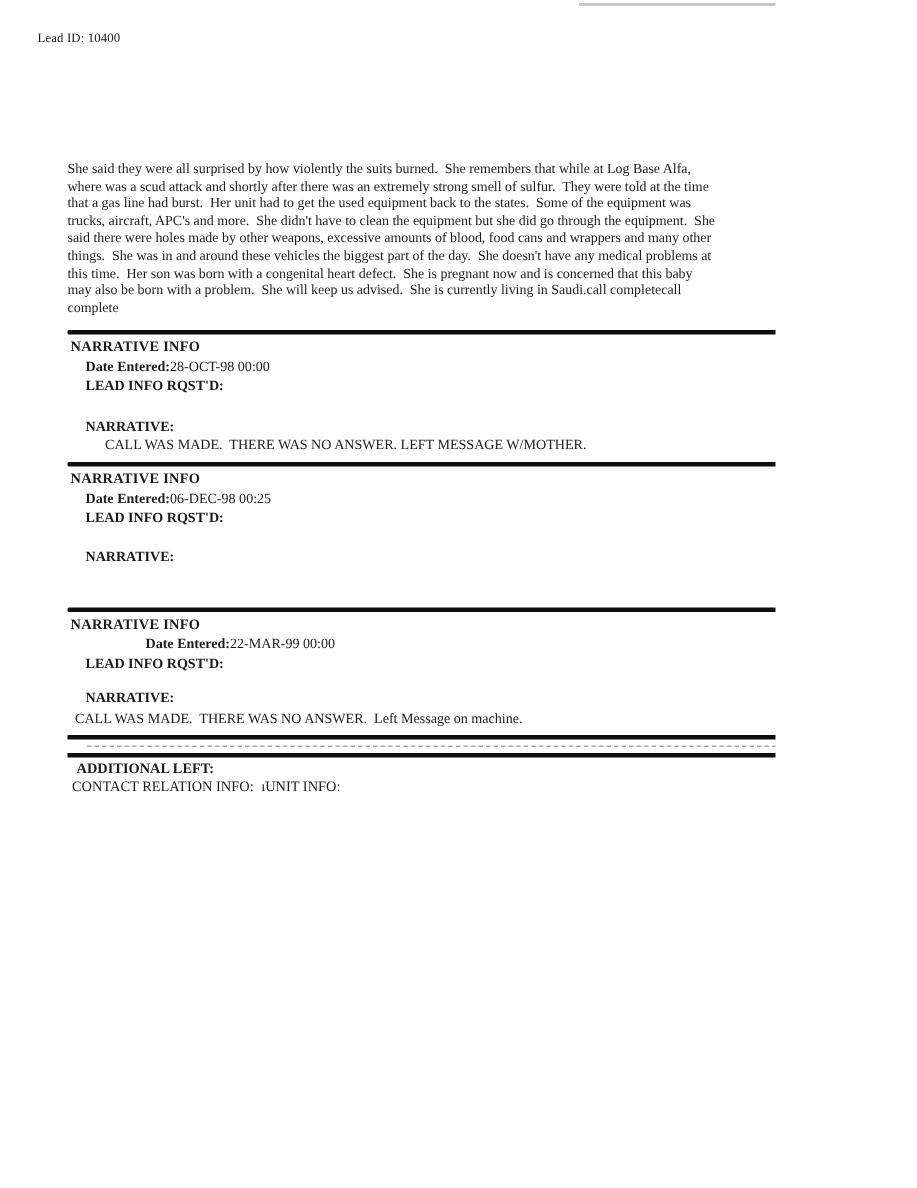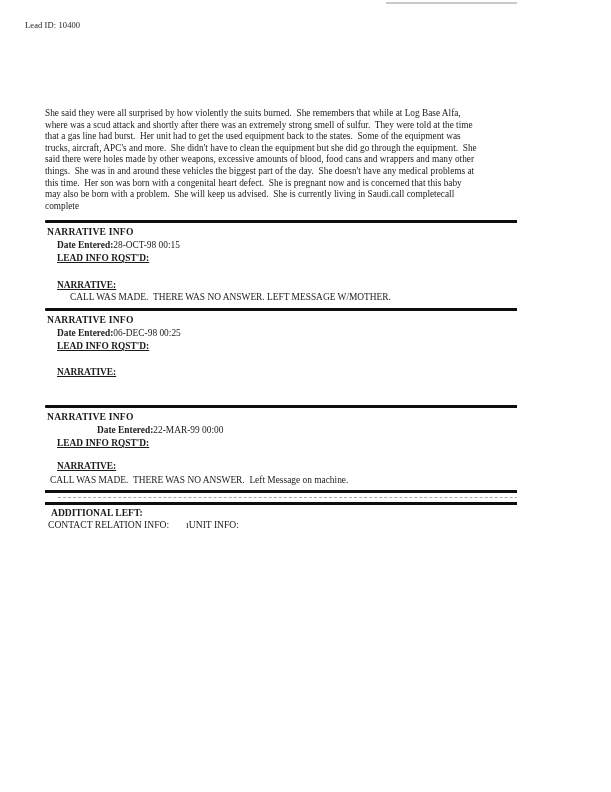--- a/index.html
+++ b/index.html
@@ -19,21 +19,21 @@
   .lead-id { position:absolute; left:25px; top:20px; font-size:8.5px; letter-spacing:0.1px; }
   .page-indicator { position:absolute; left:525px; top:23px; font-size:13px; white-space:nowrap; }
   .page-indicator .gap-a { display:inline-block; margin-left:9px; }
   .page-indicator .gap-b { display:inline-block; margin-left:4px; }
   .page-indicator .gap-c { display:inline-block; margin-left:12px; }
 
   
   .flowtext { font-size:9.3px; line-height:11.6px; white-space:pre-wrap; }
   .summary { position:absolute; left:45px; top:108px; width:522px; }
 
-  .bold { font-weight:bold;text-decoration:underline; }
+  .bold { font-weight:bold; }
 
   
   .rule { position:absolute; left:45px; width:502px; height:3px; background:#0e0e0e; border-radius:1px; }
   .rule-1 { top:220px; }
   .rule-2 { top:308px; }
   .rule-3 { top:405px; }
 
   
   .dbl-top { position:absolute; left:45px; top:490px; width:501px; height:2.5px; background:#0e0e0e; }
   .dbl-mid { position:absolute; left:58px; top:497px; width:530px; height:0; border-top:1px dashed #a8a8a8; }
@@ -59,21 +59,21 @@
     width:63px; height:9px;
     background:#060606;
     border-radius:4px 6px 3px 5px;
     transform:translateY(1.5px) rotate(-0.5deg);
     margin-right:1px;
   }
 
   
   .additional-leads { position:absolute; left:51px; top:507px; font-size:9.6px; font-weight:bold; white-space:nowrap; }
   .contact-line { position:absolute; left:48px; top:519px; font-size:9.6px; white-space:nowrap; }
-  .contact-line .unit { margin-left:17px; }
+  .contact-line .unit { margin-left:5px; }
 </style>
 </head>
 <body>
 
 <div class="page">
 
   <div class="scan-line"></div>
 
   <div class="lead-id">Lead ID: 10400</div>
   <div class="page-indicator"><span>Page</span><span class="gap-a">2</span><span class="gap-b">of</span><span class="gap-c">2</span></div>
@@ -83,21 +83,21 @@
 that a gas line had burst.  Her unit had to get the used equipment back to the states.  Some of the equipment was
 trucks, aircraft, APC's and more.  She didn't have to clean the equipment but she did go through the equipment.  She
 said there were holes made by other weapons, excessive amounts of blood, food cans and wrappers and many other
 things.  She was in and around these vehicles the biggest part of the day.  She doesn't have any medical problems at
 this time.  Her son was born with a congenital heart defect.  She is pregnant now and is concerned that this baby
 may also be born with a problem.  She will keep us advised.  She is currently living in Saudi.call completecall
 complete</div>
 
   <div class="rule rule-1"></div>
   <div class="sec-title t-227">NARRATIVE INFO</div>
-  <div class="fieldline t-241"><span class="lbl">Date Entered:</span><span>28-OCT-98 00:15</span></div>
+  <div class="fieldline t-241"><span class="lbl">Date Entered:</span><span>28-OCT-98 00:00</span></div>
   <div class="fieldline t-254 bold">LEAD INFO RQST'D:</div>
   <div class="fieldline t-281 bold">NARRATIVE:</div>
   <div class="narrline narr-1 t-293">CALL WAS MADE.  THERE WAS NO ANSWER. LEFT MESSAGE W/MOTHER.</div>
 
   <div class="rule rule-2"></div>
   <div class="sec-title t-315">NARRATIVE INFO</div>
   <div class="fieldline t-329"><span class="lbl">Date Entered:</span><span>06-DEC-98 00:25</span></div>
   <div class="fieldline t-342 bold">LEAD INFO RQST'D:</div>
   <div class="fieldline t-368 bold">NARRATIVE:</div>
 

